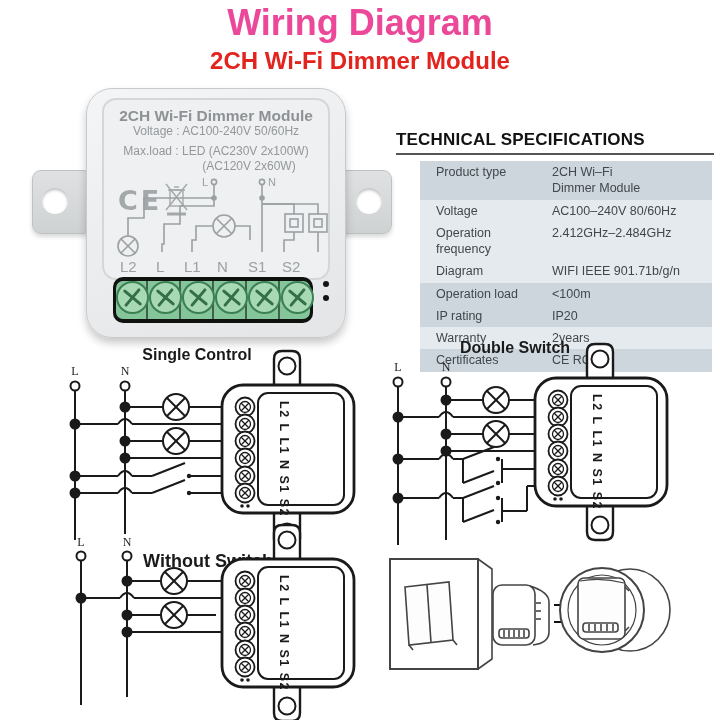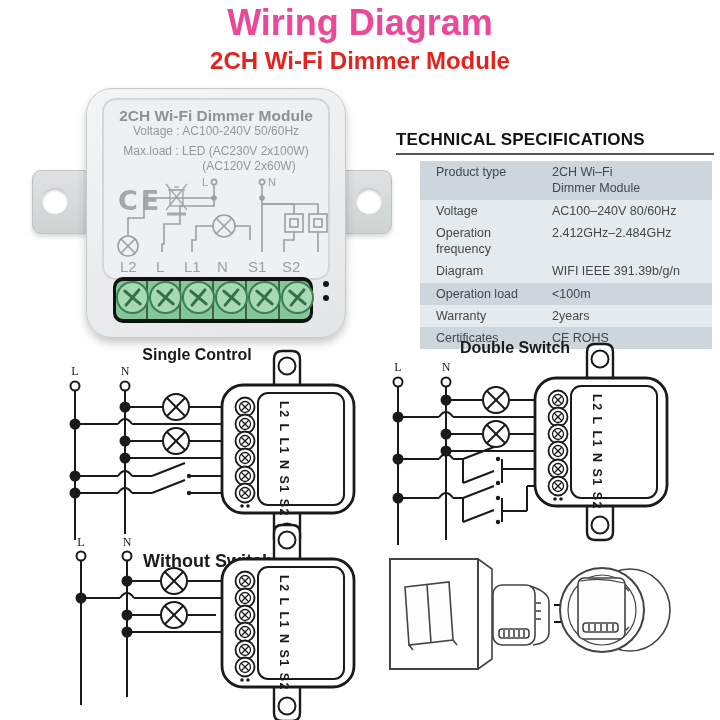--- a/index.html
+++ b/index.html
@@ -185,25 +185,29 @@
             <td class="lab">Voltage</td>
             <td>AC100–240V 80/60Hz</td>
           </tr>
       <tr class="even">
             <td class="lab">Operation
 frequency</td>
             <td>2.412GHz–2.484GHz</td>
           </tr>
       <tr class="even">
             <td class="lab">Diagram</td>
-            <td>WIFI  IEEE 391.39b/g/n</td>
+            <td>WIFI  IEEE 901.71b/g/n</td>
           </tr>
       <tr class="odd">
             <td class="lab">Operation load</td>
             <td>&lt;100m</td>
+          </tr>
+      <tr class="odd">
+            <td class="lab">IP rating</td>
+            <td>IP20</td>
           </tr>
       <tr class="even">
             <td class="lab">Warranty</td>
             <td>2years</td>
           </tr>
       <tr class="odd">
             <td class="lab">Certificates</td>
             <td>CE ROHS</td>
           </tr>
     </tbody>

